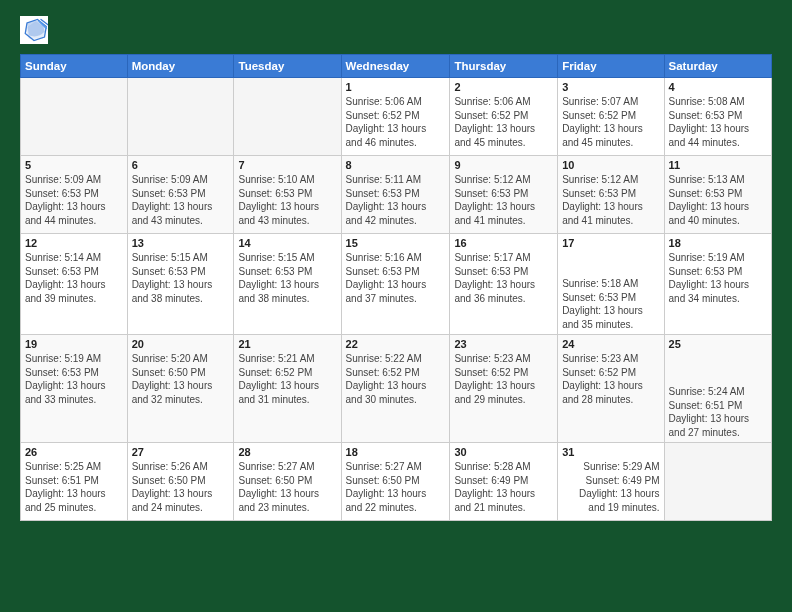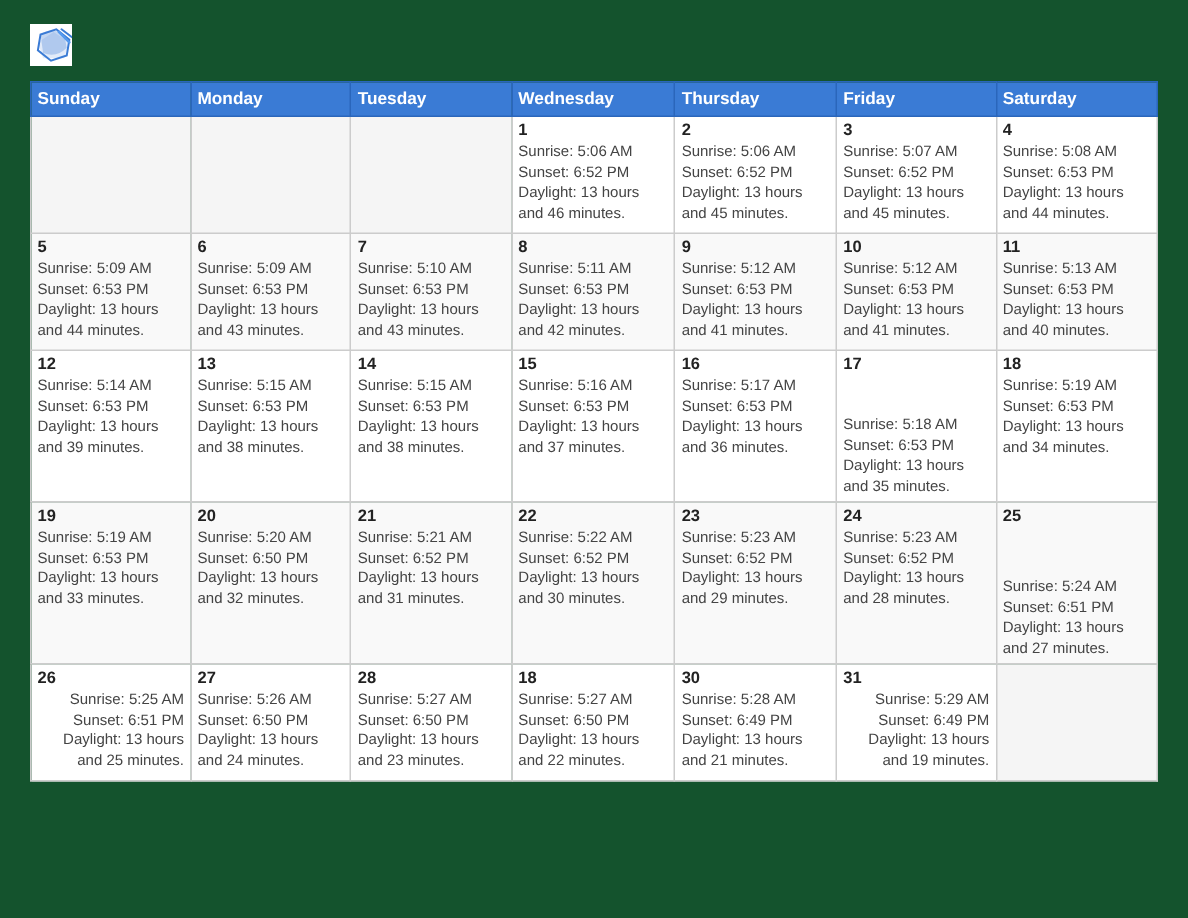--- a/index.html
+++ b/index.html
@@ -314,21 +314,21 @@
             <span class="day-number">25</span>
             <div class="day-info" style="white-space: pre-line; margin-top: 35px;">Sunrise: 5:24 AM
 Sunset: 6:51 PM
 Daylight: 13 hours
 and 27 minutes.</div>
           </td>
         </tr>
         <tr>
           <td>
             <span class="day-number">26</span>
-            <div class="day-info" style="white-space: pre-line; text-align: right;">Sunrise: 5:25 AM
+            <div class="day-info" style="white-space: pre-line;">Sunrise: 5:25 AM
 Sunset: 6:51 PM
 Daylight: 13 hours
 and 25 minutes.</div>
           </td>
           <td>
             <span class="day-number">27</span>
             <div class="day-info" style="white-space: pre-line;">Sunrise: 5:26 AM
 Sunset: 6:50 PM
 Daylight: 13 hours
 and 24 minutes.</div>

